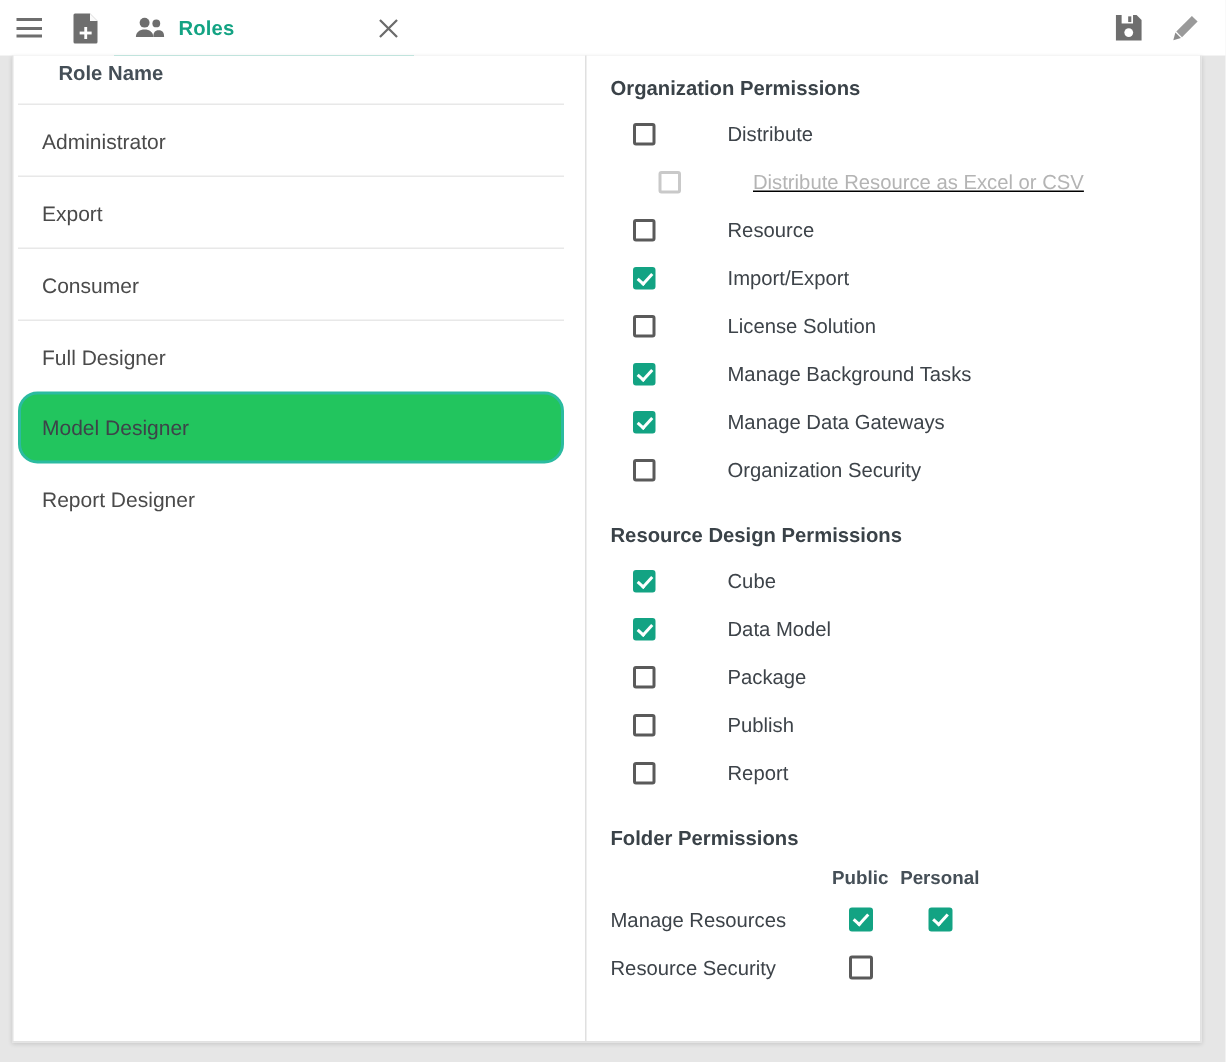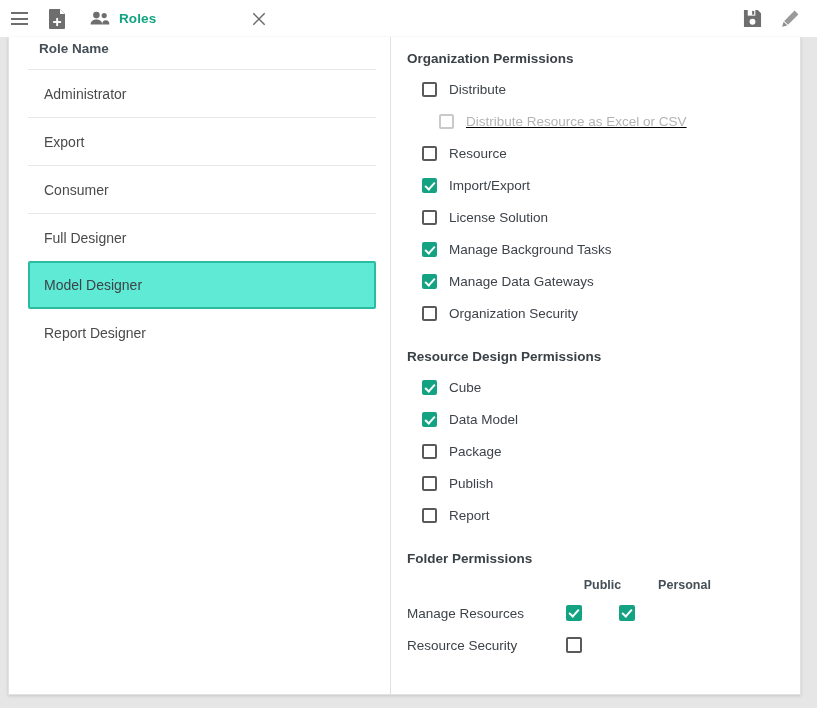--- a/index.html
+++ b/index.html
@@ -135,38 +135,38 @@
     user-select: none;
   }
 
   .role-head {
     font-size: 13.5px;
     font-weight: bold;
     color: #454f57;
     padding: 4px 0 13px 30px;
   }
   .role-list {
-    padding: 0 14px 0 19px;
+    padding: 0 14px 0 3px;
     text-align: center;
   }
   .role-row {
     height: 48px;
     display: flex;
     align-items: center;
     padding-left: 16px;
     font-size: 14px;
     color: #4a4a4a;
     border-top: 1px solid #e8e8e8;
     box-sizing: border-box;
     cursor: pointer;
   }
   .role-row.selected {
-    background: #5eead4;
+    background: #22c55e;
     border: 2px solid #2bbba0;
-    border-radius: 2px;
+    border-radius: 13px;
     padding-left: 14px;
     color: #3d4349;
   }
   .role-row.last {
     border-top: none;
   }
 
   
   .right-pane {
     flex: 1;
@@ -179,20 +179,21 @@
     color: #3a4248;
     margin: 0 0 7px 0;
   }
   .section-title.spaced { margin-top: 20px; }
 
   .perm-row {
     display: flex;
     align-items: center;
     height: 32px;
     padding-left: 15px;
+    gap: 36px;
   }
   .perm-row.sub { padding-left: 32px; text-decoration: underline; }
 
   .cbox {
     width: 15px;
     height: 15px;
     box-sizing: border-box;
     border: 2px solid #5a5a5a;
     border-radius: 2px;
     background: #fff;
@@ -243,21 +244,21 @@
   .fg-col {
     width: 53px;
     display: flex;
     justify-content: center;
   }
   .fg-head {
     font-size: 12.5px;
     font-weight: bold;
     color: #454f57;
   }
-  .fg-row.head { height: 24px; gap: 29px; }
+  .fg-row.head { height: 24px; }
   .fg-col .cbox { width: 16px; height: 16px; }
 </style>
 </head>
 <body>
 
 <div class="tabbar">
   <div class="tabbar-left">
 
     <div class="iconbtn">
       <div class="hamburger">

